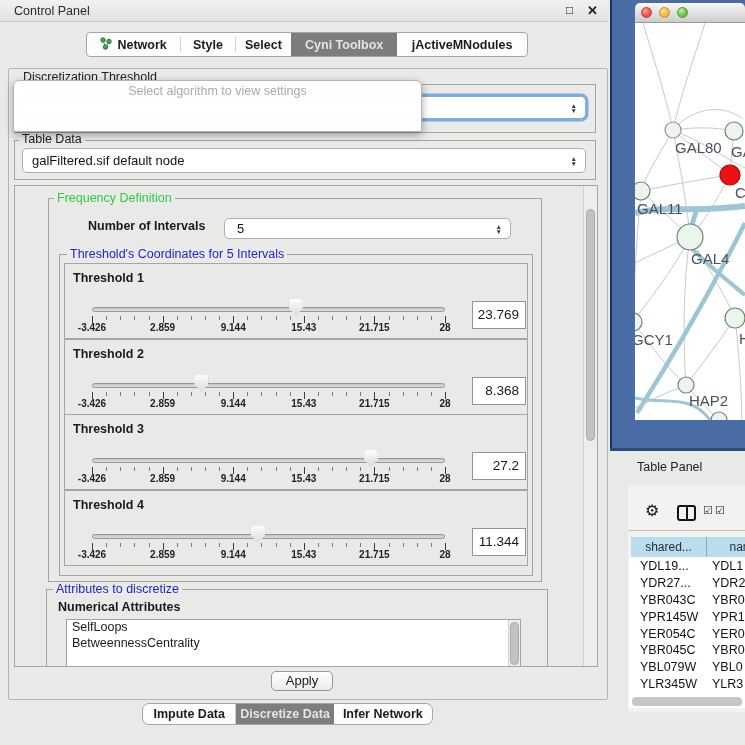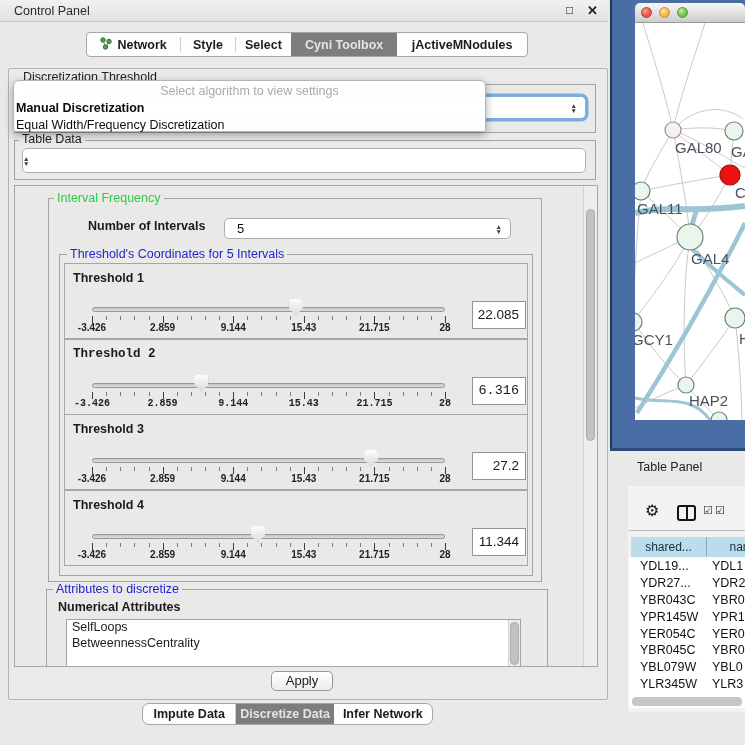--- a/index.html
+++ b/index.html
@@ -122,41 +122,38 @@
   <div class="abs grp" style="left:14px;top:84px;width:582px;height:49px"></div>
   <div class="abs grp-label" style="left:20px;top:71px;color:#222">Discretization Threshold</div>
   <div class="abs combo focusring" style="left:22px;top:96px;width:564px;height:23px;z-index:1">
     <span class="val"></span>
     <span class="stepper">
         <span>▲</span>
         <span>▼</span>
       </span>
   </div>
 
-  <div class="abs popup" style="left:13px;top:80px;width:473px;height:52px">
+  <div class="abs popup" style="left:13px;top:80px;width:409px;height:52px">
     <div class="prompt">Select algorithm to view settings</div>
-    <div>
-        <div class="opt hl">Manual Discretization</div>
-        <div class="opt">Equal Width/Frequency Discretization</div>
-      </div>
   </div>
 
   <div class="abs grp" style="left:14px;top:140px;width:582px;height:40px"></div>
   <div class="abs grp-label" style="left:19px;top:133px;color:#222">Table Data</div>
   <div class="abs combo" style="left:22px;top:148px;width:564px;height:25px">
+    <span class="val">galFiltered.sif default node</span>
     <span class="stepper">
         <span>▲</span>
         <span>▼</span>
       </span>
   </div>
 
   <div class="abs scrollpanel" style="left:14px;top:185px;width:584px;height:482px">
 
     <div class="abs grp" style="left:33px;top:12px;width:494px;height:384px"></div>
-    <div class="abs grp-label" style="left:39px;top:6px;color:#2ecc44">Interval Frequency</div>
+    <div class="abs grp-label" style="left:39px;top:6px;color:#2ecc44">Frequency Definition</div>
 
     <div class="abs" style="left:73px;top:33px;font-weight:bold">Number of Intervals</div>
     <div class="abs combo" style="left:209px;top:32px;width:287px;height:21px">
       <span class="val" style="padding-left:12px">5</span>
       <span class="stepper">
           <span>▲</span>
           <span>▼</span>
         </span>
     </div>
 
@@ -192,23 +189,23 @@
           <div class="tick" style="left: 351.8px; top: 52px; height: 4px;"></div>
           <div class="tick" style="left: 365.9px; top: 52px; height: 4px;"></div>
           <div class="tick major" style="left: 380px; top: 52px; height: 7px;"></div>
           <div class="tick-label" style="left: 27px;">-3.426</div>
           <div class="tick-label" style="left: 97.6px;">2.859</div>
           <div class="tick-label" style="left: 168.2px;">9.144</div>
           <div class="tick-label" style="left: 238.8px;">15.43</div>
           <div class="tick-label" style="left: 309.4px;">21.715</div>
           <div class="tick-label" style="left: 380px;">28</div>
           <div class="th-thumb" style="left: 223.8px;"></div>
-          <div class="th-value">22.085</div>
+          <div class="th-value">23.769</div>
         </div>
-        <div class="th-panel" style="top: 76px; font-family: Liberation Mono, monospace;">
+        <div class="th-panel" style="top: 76px;">
           <div class="th-label">Threshold 2</div>
           <div class="th-track"></div>
           <div class="tick major" style="left: 27px; top: 52px; height: 7px;"></div>
           <div class="tick" style="left: 41.1px; top: 52px; height: 4px;"></div>
           <div class="tick" style="left: 55.2px; top: 52px; height: 4px;"></div>
           <div class="tick" style="left: 69.4px; top: 52px; height: 4px;"></div>
           <div class="tick" style="left: 83.5px; top: 52px; height: 4px;"></div>
           <div class="tick major" style="left: 97.6px; top: 52px; height: 7px;"></div>
           <div class="tick" style="left: 111.7px; top: 52px; height: 4px;"></div>
           <div class="tick" style="left: 125.8px; top: 52px; height: 4px;"></div>
@@ -230,21 +227,21 @@
           <div class="tick" style="left: 351.8px; top: 52px; height: 4px;"></div>
           <div class="tick" style="left: 365.9px; top: 52px; height: 4px;"></div>
           <div class="tick major" style="left: 380px; top: 52px; height: 7px;"></div>
           <div class="tick-label" style="left: 27px;">-3.426</div>
           <div class="tick-label" style="left: 97.6px;">2.859</div>
           <div class="tick-label" style="left: 168.2px;">9.144</div>
           <div class="tick-label" style="left: 238.8px;">15.43</div>
           <div class="tick-label" style="left: 309.4px;">21.715</div>
           <div class="tick-label" style="left: 380px;">28</div>
           <div class="th-thumb" style="left: 129.4px;"></div>
-          <div class="th-value">6.316</div>
+          <div class="th-value">8.368</div>
         </div>
         <div class="th-panel" style="top: 151px;">
           <div class="th-label">Threshold 3</div>
           <div class="th-track"></div>
           <div class="tick major" style="left: 27px; top: 52px; height: 7px;"></div>
           <div class="tick" style="left: 41.1px; top: 52px; height: 4px;"></div>
           <div class="tick" style="left: 55.2px; top: 52px; height: 4px;"></div>
           <div class="tick" style="left: 69.4px; top: 52px; height: 4px;"></div>
           <div class="tick" style="left: 83.5px; top: 52px; height: 4px;"></div>
           <div class="tick major" style="left: 97.6px; top: 52px; height: 7px;"></div>

